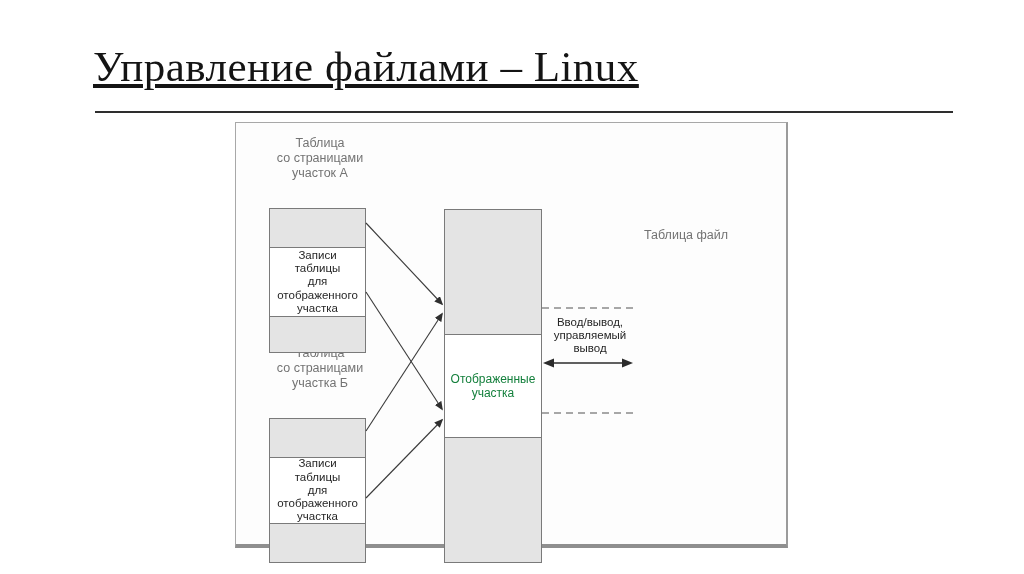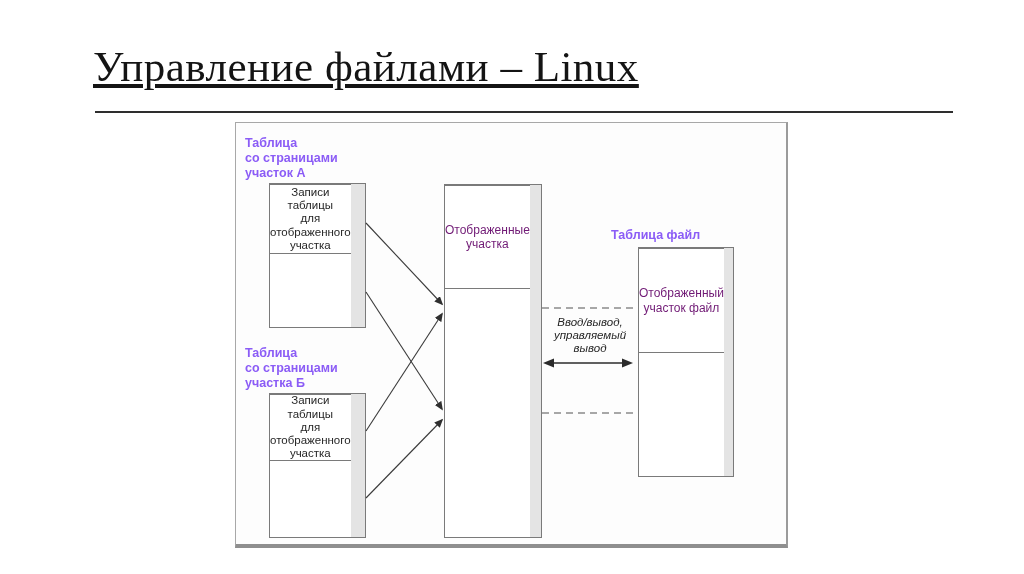--- a/index.html
+++ b/index.html
@@ -6,32 +6,32 @@
   .slide{position:relative;width:1024px;height:574px;background:#ffffff;overflow:hidden;
          font-family:"Liberation Sans",sans-serif;}
   .title{position:absolute;left:93px;top:42px;margin:0;width:900px;
          font-family:"Liberation Serif","DejaVu Serif",serif;
          font-size:43px;font-weight:500;color:#141414;letter-spacing:0.5px;white-space:nowrap;text-decoration:underline;}
   .title-rule{position:absolute;left:95px;top:111px;width:858px;height:0;
               border-top:2px solid #2e2e2e;}
   .diagram{position:absolute;left:235px;top:122px;width:553px;height:426px;
            background:#fdfdfd;border:1px solid #a8a8a8;border-right:2px solid #9b9b9b;
            border-bottom:4px solid #8f8f8f;box-sizing:border-box;}
-  .lbl{position:absolute;text-align:left;font-weight:bold;font-size:12.5px;
-       line-height:15px;color:#8b5cf6;}
+  .lbl{position:absolute;text-align:center;font-weight:normal;font-size:12.5px;
+       line-height:15px;color:#737373;}
   .box{position:absolute;border:1px solid #7a7a7a;box-sizing:border-box;
-       display:flex;flex-direction:row;background:#fff;}
+       display:flex;flex-direction:column;background:#fff;margin-top:25px;}
   .sec{box-sizing:border-box;}
   .sec.fill{background:#e4e4e4;}
   .sec.mid{border-top:1px solid #7a7a7a;border-bottom:1px solid #7a7a7a;background:#ffffff;
            display:flex;align-items:center;justify-content:center;}
   .sec.grow{flex:1;}
   .entry-text{font-size:11.5px;line-height:13.3px;text-align:center;color:#262626;width:100%;}
-  .mapped-text{font-size:12px;line-height:14.5px;text-align:center;color:#701a75;width:100%;}
-  .io-label{position:absolute;text-align:center;font-size:11.5px;line-height:13px;color:#262626;font-style:italic;}
+  .mapped-text{font-size:12px;line-height:14.5px;text-align:center;color:#15803d;width:100%;}
+  .io-label{position:absolute;text-align:center;font-size:11.5px;line-height:13px;color:#262626;}
   svg.overlay{position:absolute;left:0;top:0;pointer-events:none;}
 </style>
 </head>
 <body>
 
 <div class="slide">
 
   <h1 class="title">Управление файлами – Linux</h1>
   <div class="title-rule"></div>
 
@@ -86,30 +86,20 @@
       <div class="sec fill" style="height:124px"></div>
       <div class="sec mid" style="height:104px">
         <div class="mapped-text">
           <div>Отображенные</div>
           <div>участка</div>
         </div>
       </div>
       <div class="sec fill grow"></div>
     </div>
 
-    <div class="box" style="left:402px;top:124px;width:96px;height:230px">
-      <div class="sec fill" style="height:62px"></div>
-      <div class="sec mid" style="height:105px">
-        <div class="mapped-text">
-          <div>Отображенный</div>
-          <div>участок файл</div>
-        </div>
-      </div>
-      <div class="sec fill grow"></div>
-    </div>
 
     <div class="io-label" style="left:295px;top:193px;width:118px">
       <div>Ввод/вывод,</div>
       <div>управляемый</div>
       <div>вывод</div>
     </div>
 
     <svg class="overlay" width="553" height="426" viewBox="0 0 553 426">
       <defs>
         <marker id="ah" markerWidth="9" markerHeight="8" refX="6.5" refY="3.5" orient="auto">

